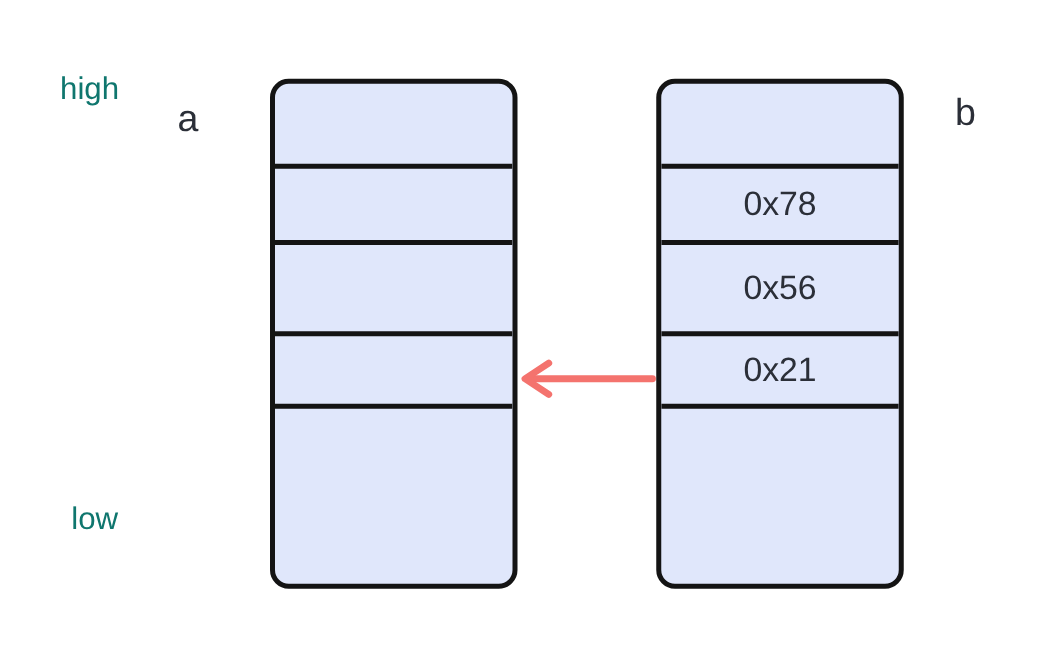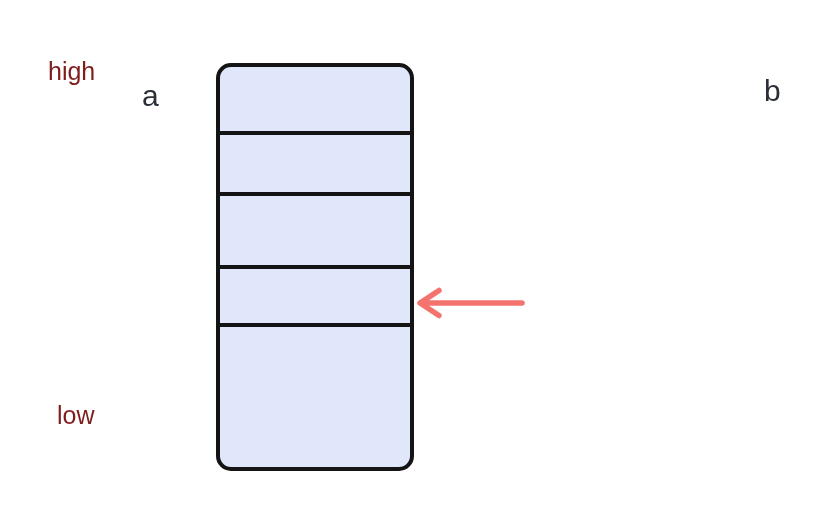--- a/index.html
+++ b/index.html
@@ -13,21 +13,21 @@
     width: 836px;
     height: 520px;
     background: #ffffff;
     overflow: hidden;
     color: #2b2f38;
   }
   .side-label {
     position: absolute;
     font-size: 25px;
     line-height: 30px;
-    color: #7f1d1d;
+    color: #0f766e;
     white-space: nowrap;
   }
   .label-high { left: 48px; top: 56px; }
   .label-low  { left: 57px; top: 400px; }
   .box-name {
     position: absolute;
     font-size: 30px;
     line-height: 36px;
     color: #2b2f38;
   }
@@ -93,20 +93,37 @@
         <span></span>
       </div>
     <div class="cell r4 divided">
         <span></span>
       </div>
     <div class="cell r5">
         <span></span>
       </div>
   </div>
 
+  <div class="membox membox-b">
+    <div class="cell r1 divided">
+        <span></span>
+      </div>
+    <div class="cell r2 divided">
+        <span>0x78</span>
+      </div>
+    <div class="cell r3 divided">
+        <span>0x56</span>
+      </div>
+    <div class="cell r4 divided">
+        <span>0x21</span>
+      </div>
+    <div class="cell r5">
+        <span></span>
+      </div>
+  </div>
 
   <div class="arrow-wrap">
     <svg width="115" height="32" viewBox="0 0 115 32">
       <line x1="110" y1="16" x2="10" y2="16" stroke-width="5.5" stroke-linecap="round" stroke="#f4736e"></line>
       <path d="M 27 3.5 L 8 16 L 27 28.5" fill="none" stroke-width="5.5" stroke-linecap="round" stroke-linejoin="round" stroke="#f4736e"></path>
     </svg>
   </div>
 
 </div>
 

